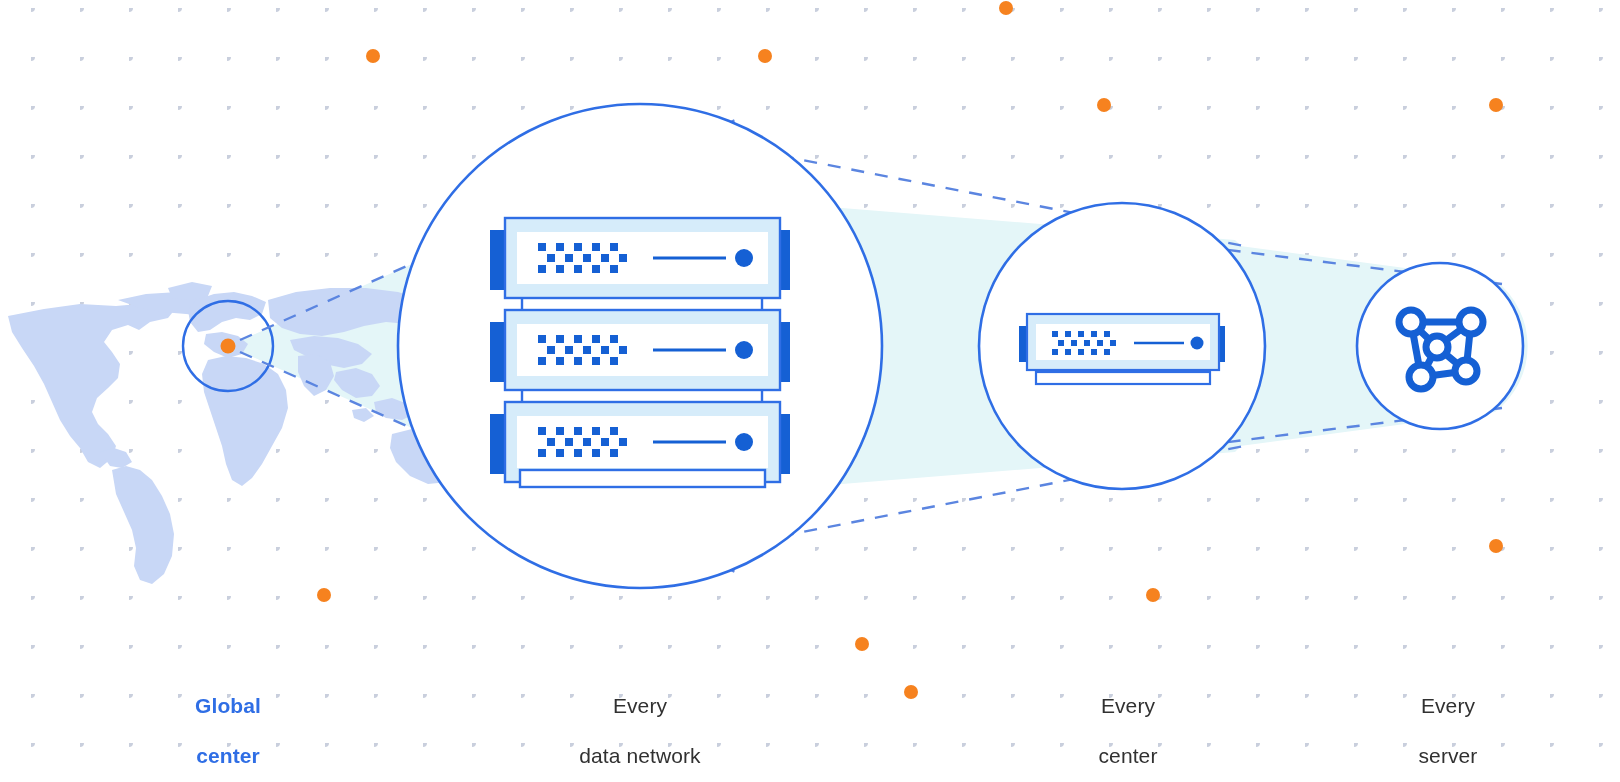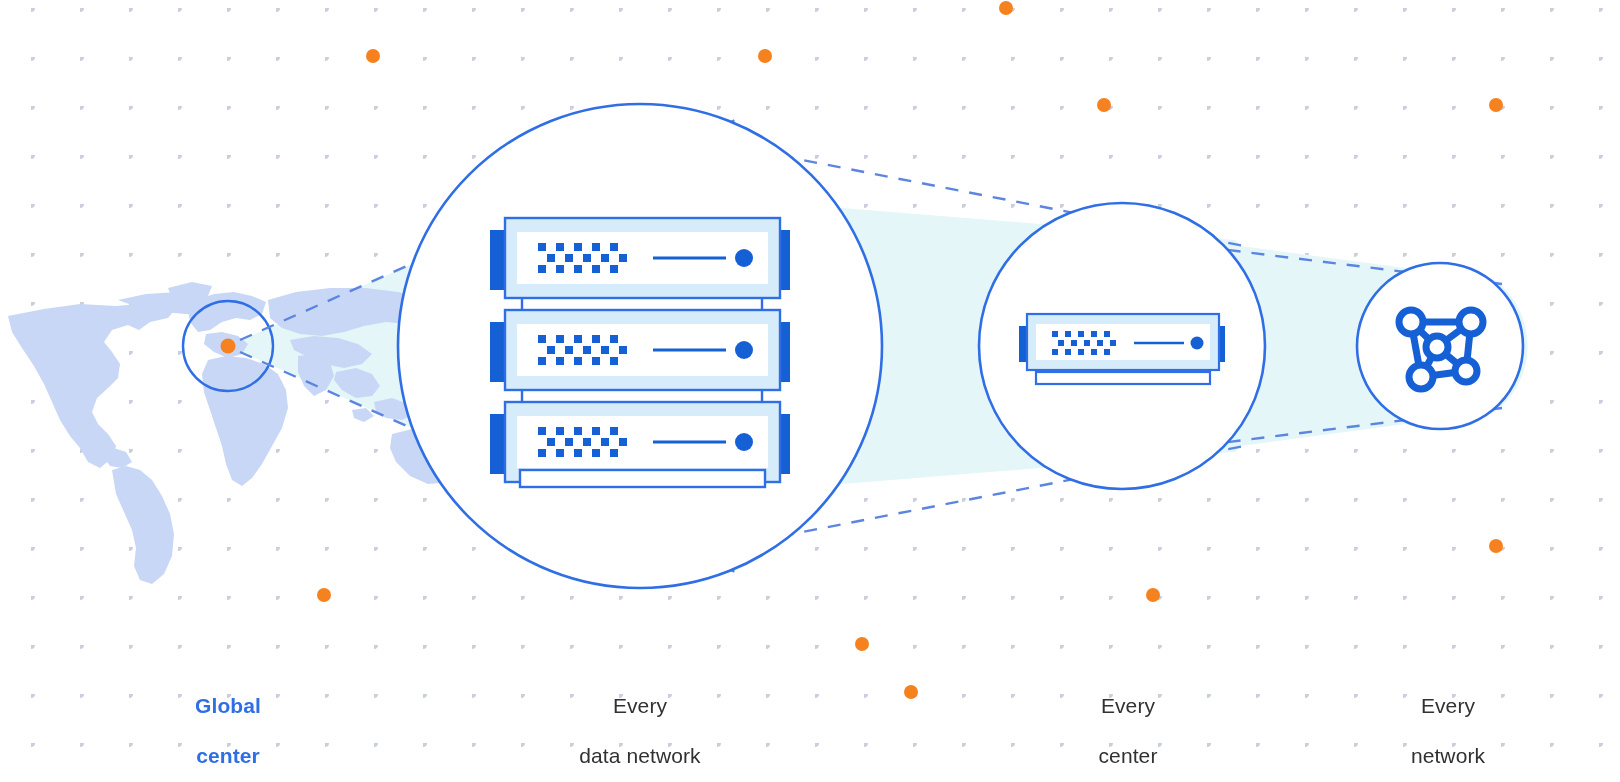--- a/index.html
+++ b/index.html
@@ -274,14 +274,14 @@
   <div>data network</div>
 </div>
 
 <div class="lbl" style="left:1028px;top:668px;width:200px;">
   <div>Every</div>
   <div>center</div>
 </div>
 
 <div class="lbl" style="left:1348px;top:668px;width:200px;">
   <div>Every</div>
-  <div>network</div>
+  <div>server</div>
 </div>
 
 </body></html>

